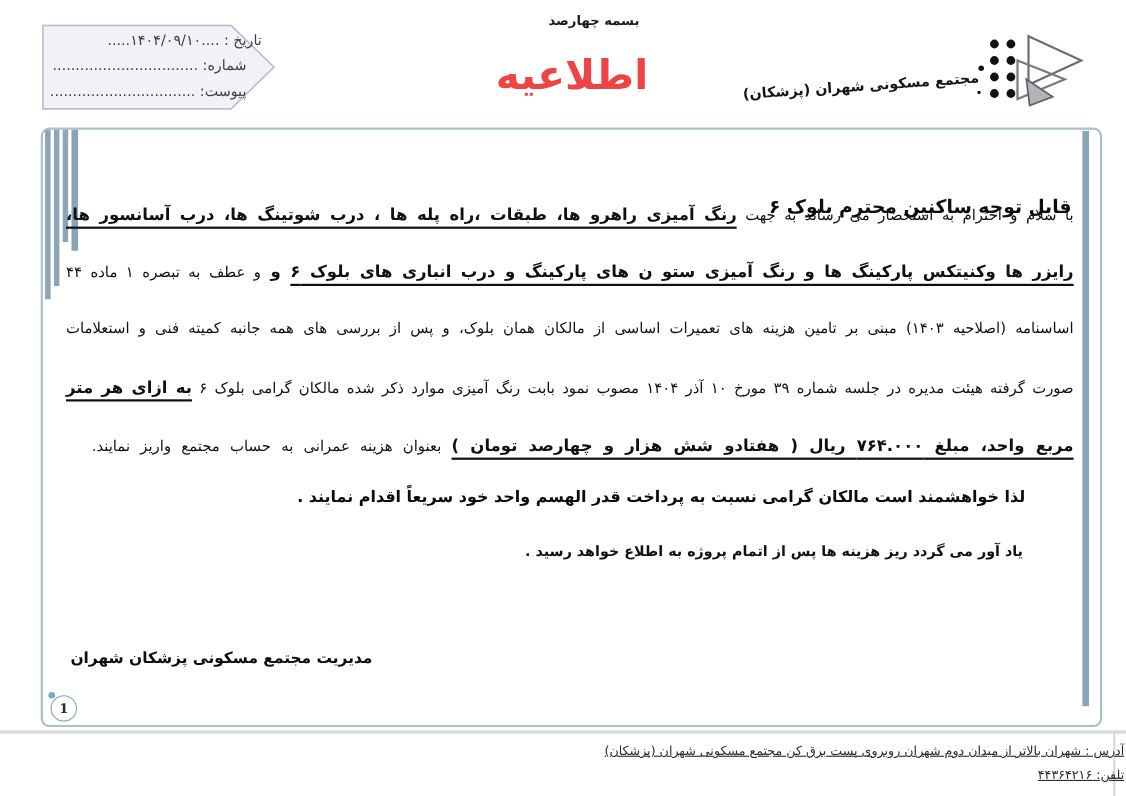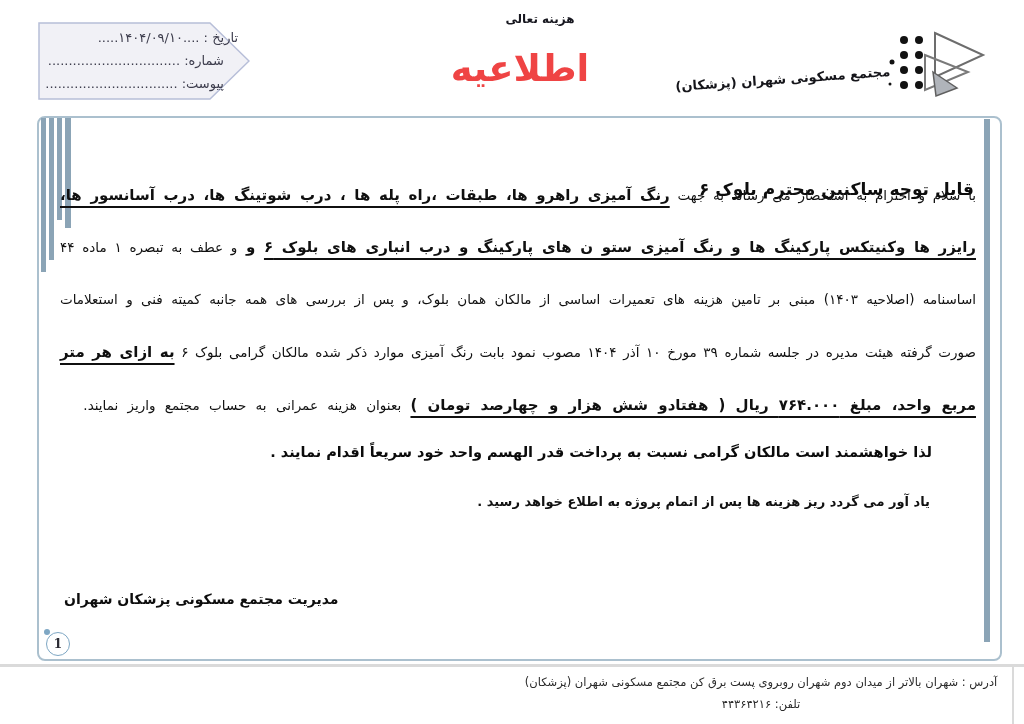--- a/index.html
+++ b/index.html
@@ -53,36 +53,36 @@
 
   
   .page-badge { left:46px; top:632px; width:22px; height:22px; border:1.5px solid #7ea7c4;
                 border-radius:50%; text-align:center; line-height:22px;
                 font-family:"DejaVu Serif", serif; font-size:12px; font-weight:bold; color:#2a2a33; }
   .page-dot { left:44px; top:629px; width:6px; height:6px; border-radius:50%; background:#7ea7c4; }
 
   
   .footer-rule  { left:0; top:664px; width:1024px; height:3px; background:#dadada; }
   .footer-vline { left:1012px; top:664px; width:2px; height:60px; background:#dadada; }
-  .footer-text  { left:500px; top:671px; width:522px; direction:rtl; text-align:center;
-                  font-size:11.5px; color:#2b2b2b; line-height:1.95; }
+  .footer-text  { left:500px; top:671px; width:522px; direction:rtl; text-align:right;
+                  font-size:11.5px; color:#2b2b2b; line-height:1.95;text-decoration:underline; }
 </style>
 </head>
 <body>
 
 <div class="abs stamp">
   <svg width="212" height="78" viewBox="0 0 212 78">
     <polygon points="1,1 172,1 211,39 172,77 1,77" fill="#f1f1f6" stroke="#b7bed8" stroke-width="1.5"></polygon>
   </svg>
   <div class="stamp-line stamp-date">تاریخ : ....۱۴۰۴/۰۹/۱۰.....</div>
   <div class="stamp-line stamp-number">شماره: ................................</div>
   <div class="stamp-line stamp-attach">پیوست: ................................</div>
 </div>
 
-<div class="abs bismillah">هزینه تعالی</div>
+<div class="abs bismillah">بسمه چهارصد</div>
 <div class="abs main-title">اطلاعیه</div>
 
 <div class="abs logo-text">مجتمع مسکونی شهران (پزشکان)</div>
 <svg class="abs logo-mark" width="108" height="78" viewBox="0 0 108 78">
   <g fill="#121212">
     <circle cx="20" cy="14" r="4"></circle>
       <circle cx="35" cy="14" r="4"></circle>
     <circle cx="20" cy="29" r="4"></circle>
       <circle cx="35" cy="29" r="4"></circle>
     <circle cx="20" cy="44" r="4"></circle>

